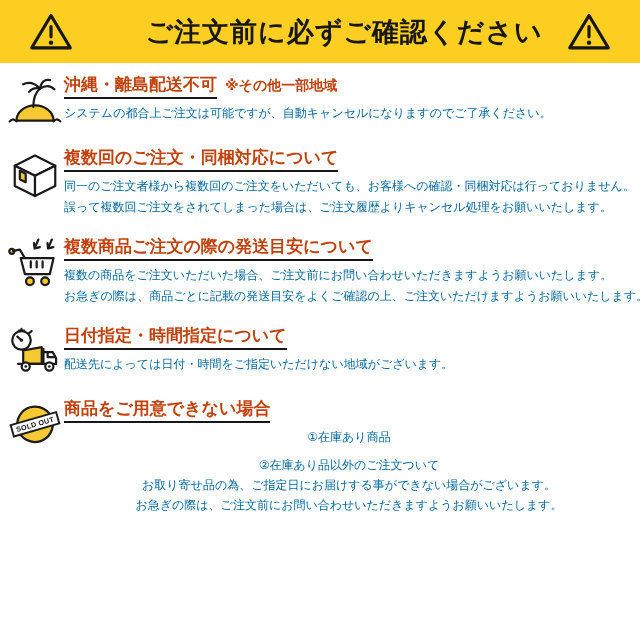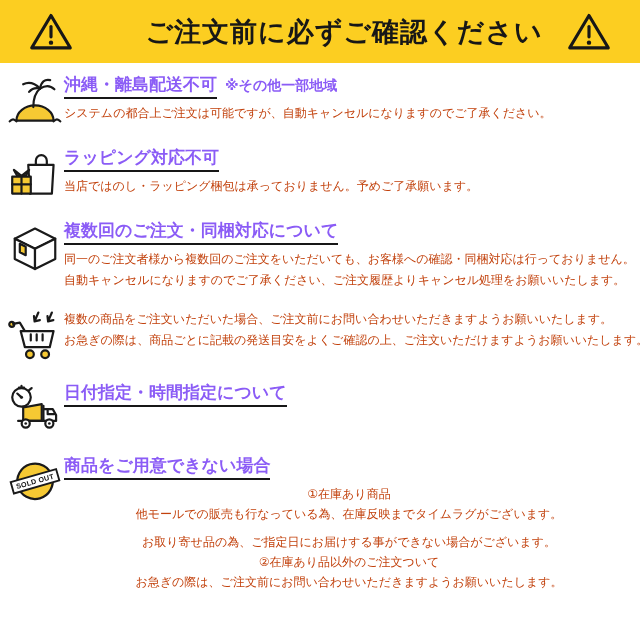--- a/index.html
+++ b/index.html
@@ -25,28 +25,28 @@
   .warn-svg{display:block;}
   
   .main{padding:11px 6px 0 6px;}
   .row{display:flex;margin-bottom:18px;}
   .icon-col{
     flex:0 0 58px;display:flex;justify-content:center;align-items:flex-start;
     padding-top:1px;
   }
   .txt{flex:1;min-width:0;}
   .title{
-    font-size:17px;font-weight:bold;line-height:22px;color:#8b5cf6;
+    font-size:17px;font-weight:bold;line-height:22px;color:#c2410c;
     margin-bottom:4px;
   }
   .title .u{
     display:inline-block;border-bottom:2px solid #171717;padding-bottom:1px;
   }
   .title .suffix{font-size:14px;margin-left:8px;}
-  .line{font-size:12px;line-height:21px;color:#c2410c;white-space:nowrap;}
+  .line{font-size:12px;line-height:21px;color:#0369a1;white-space:nowrap;}
   .sec6 .line{line-height:20px;text-align:center;}
   .para2{margin-top:8px;}
   
   .ic{stroke:#1a1a1a;stroke-width:2.6;fill:none;stroke-linecap:round;stroke-linejoin:round;}
   .icf{stroke:#1a1a1a;stroke-width:2.6;fill:#ffffff;stroke-linecap:round;stroke-linejoin:round;}
   .yfill{fill:var(--accent-yellow);stroke:#1a1a1a;stroke-width:2.6;stroke-linejoin:round;}
   .soldout-text{font-family:"Liberation Sans",sans-serif;font-weight:bold;font-size:8.5px;fill:#111;letter-spacing:.3px;}
 </style>
 </head>
 <body>
@@ -84,67 +84,52 @@
           <path class="ic" d="M38 16 Q48 10 55 17" stroke-width="2.4"></path>
           <path class="ic" d="M38 16 Q30 14 25 20" stroke-width="2.4"></path>
         </svg>
       </div>
       <div class="txt">
         <h2 class="title"><span class="u">沖縄・離島配送不可</span><span class="suffix">※その他一部地域</span></h2>
         <p class="line">システムの都合上ご注文は可能ですが、自動キャンセルになりますのでご了承ください。</p>
       </div>
     </section>
 
-    <section class="row">
-      <div class="icon-col">
-        <svg width="54" height="54" viewBox="0 0 64 64">
-          <path class="icf" d="M24 20 h30 l-2 34 h-26 z"></path>
-          <path class="ic" d="M33 20 v-5 a6.5 6.5 0 0 1 13 0 v5"></path>
-          <rect class="yfill" x="5" y="34" width="22" height="20"></rect>
-          <line class="ic" x1="16" y1="34" x2="16" y2="54" stroke-width="2.2"></line>
-          <line class="ic" x1="5" y1="43" x2="27" y2="43" stroke-width="2.2"></line>
-          <path class="icf" d="M16 33 L7 26 L11 33 Z M16 33 L25 26 L21 33 Z" stroke-width="2.2"></path>
-        </svg>
-      </div>
-      <div class="txt">
-        <h2 class="title"><span class="u">ラッピング対応不可</span></h2>
-        <p class="line">当店ではのし・ラッピング梱包は承っておりません。予めご了承願います。</p>
-      </div>
-    </section>
 
     <section class="row">
       <div class="icon-col">
         <svg width="54" height="54" viewBox="0 0 64 64">
           <path class="icf" d="M32 9 L56 21 L32 33 L8 21 Z"></path>
           <path class="icf" d="M8 21 L32 33 V57 L8 45 Z"></path>
           <path class="icf" d="M56 21 L32 33 V57 L56 45 Z"></path>
           <path class="yfill" d="M14 27 l7 3.5 v10 l-7 -3.5 z" stroke-width="1.8"></path>
         </svg>
       </div>
       <div class="txt">
         <h2 class="title"><span class="u">複数回のご注文・同梱対応について</span></h2>
         <p class="line">同一のご注文者様から複数回のご注文をいただいても、お客様への確認・同梱対応は行っておりません。</p>
-        <p class="line">自動キャンセルになりますのでご了承ください、ご注文履歴よりキャンセル処理をお願いいたします。</p>
+        <p class="line">誤って複数回ご注文をされてしまった場合は、ご注文履歴よりキャンセル処理をお願いいたします。</p>
       </div>
     </section>
 
     <section class="row">
       <div class="icon-col">
         <svg width="56" height="54" viewBox="0 0 64 64">
           <circle class="yfill" cx="4.5" cy="17" r="3" stroke-width="2"></circle>
           <path class="ic" d="M6 16.5 l8 -1.5 l6 10"></path>
           <path class="icf" d="M15 25 H54 L49.5 44 H20 Z"></path>
           <path class="ic" d="M27 29 v7 M34 29 v7 M41 29 v7" stroke-width="2.2"></path>
           <circle class="yfill" cx="26" cy="52.5" r="4.6" stroke-width="2.4"></circle>
           <circle class="yfill" cx="44" cy="52.5" r="4.6" stroke-width="2.4"></circle>
           <path class="ic" d="M36 3 L31.5 13.5 M31.5 13.5 L30.8 7.2 M31.5 13.5 L37.8 12" stroke-width="2.4"></path>
           <path class="ic" d="M52 3 L47.5 13.5 M47.5 13.5 L46.8 7.2 M47.5 13.5 L53.8 12" stroke-width="2.4"></path>
         </svg>
       </div>
       <div class="txt">
+        <h2 class="title"><span class="u">複数商品ご注文の際の発送目安について</span></h2>
         <p class="line">複数の商品をご注文いただいた場合、ご注文前にお問い合わせいただきますようお願いいたします。</p>
         <p class="line">お急ぎの際は、商品ごとに記載の発送目安をよくご確認の上、ご注文いただけますようお願いいたします。</p>
       </div>
     </section>
 
     <section class="row">
       <div class="icon-col">
         <svg width="56" height="54" viewBox="0 0 64 64">
           <path class="yfill" d="M18 45 V29 L40 25 V45 Z" stroke-width="2.2"></path>
           <path class="ic" d="M12 45 H42 V27 M42 31 H53 L57 38 V45 H42"></path>
@@ -155,42 +140,42 @@
           <circle cx="49" cy="48" r="1.6" fill="#1a1a1a"></circle>
           <circle class="icf" cx="16" cy="17" r="11"></circle>
           <path class="ic" d="M13 5.5 h6 M16 5.5 v-2" stroke-width="2.4"></path>
           <path class="ic" d="M25 8.5 l3 -2.5" stroke-width="2.2"></path>
           <path class="ic" d="M16 17 L11 12.5" stroke-width="2.2"></path>
           <circle cx="16" cy="17" r="1.8" fill="#1a1a1a"></circle>
         </svg>
       </div>
       <div class="txt">
         <h2 class="title"><span class="u">日付指定・時間指定について</span></h2>
+        <p class="line">配送先によっては日付・時間をご指定いただけない地域がございます。</p>
       </div>
     </section>
 
     <section class="row sec6">
       <div class="icon-col">
         <svg width="54" height="54" viewBox="0 0 64 64">
           <g transform="rotate(-16 32 30)">
             <circle class="yfill" cx="32" cy="30" r="21" stroke-width="2.4"></circle>
             <rect x="4" y="23" width="56" height="14" fill="#ffffff" stroke="#1a1a1a" stroke-width="2.2"></rect>
             <text class="soldout-text" x="32" y="33" text-anchor="middle">SOLD OUT</text>
           </g>
         </svg>
       </div>
       <div class="txt">
         <h2 class="title"><span class="u">商品をご用意できない場合</span></h2>
         <div class="para1">
           <p class="line">①在庫あり商品</p>
-          <p class="line">他モールでの販売も行なっている為、在庫反映までタイムラグがございます。</p>
         </div>
         <div class="para2">
+          <p class="line">②在庫あり品以外のご注文ついて</p>
           <p class="line">お取り寄せ品の為、ご指定日にお届けする事ができない場合がございます。</p>
-          <p class="line">②在庫あり品以外のご注文ついて</p>
           <p class="line">お急ぎの際は、ご注文前にお問い合わせいただきますようお願いいたします。</p>
 
         </div>
       </div>
     </section>
 
   </main>
 </div>
 
 </body></html>

